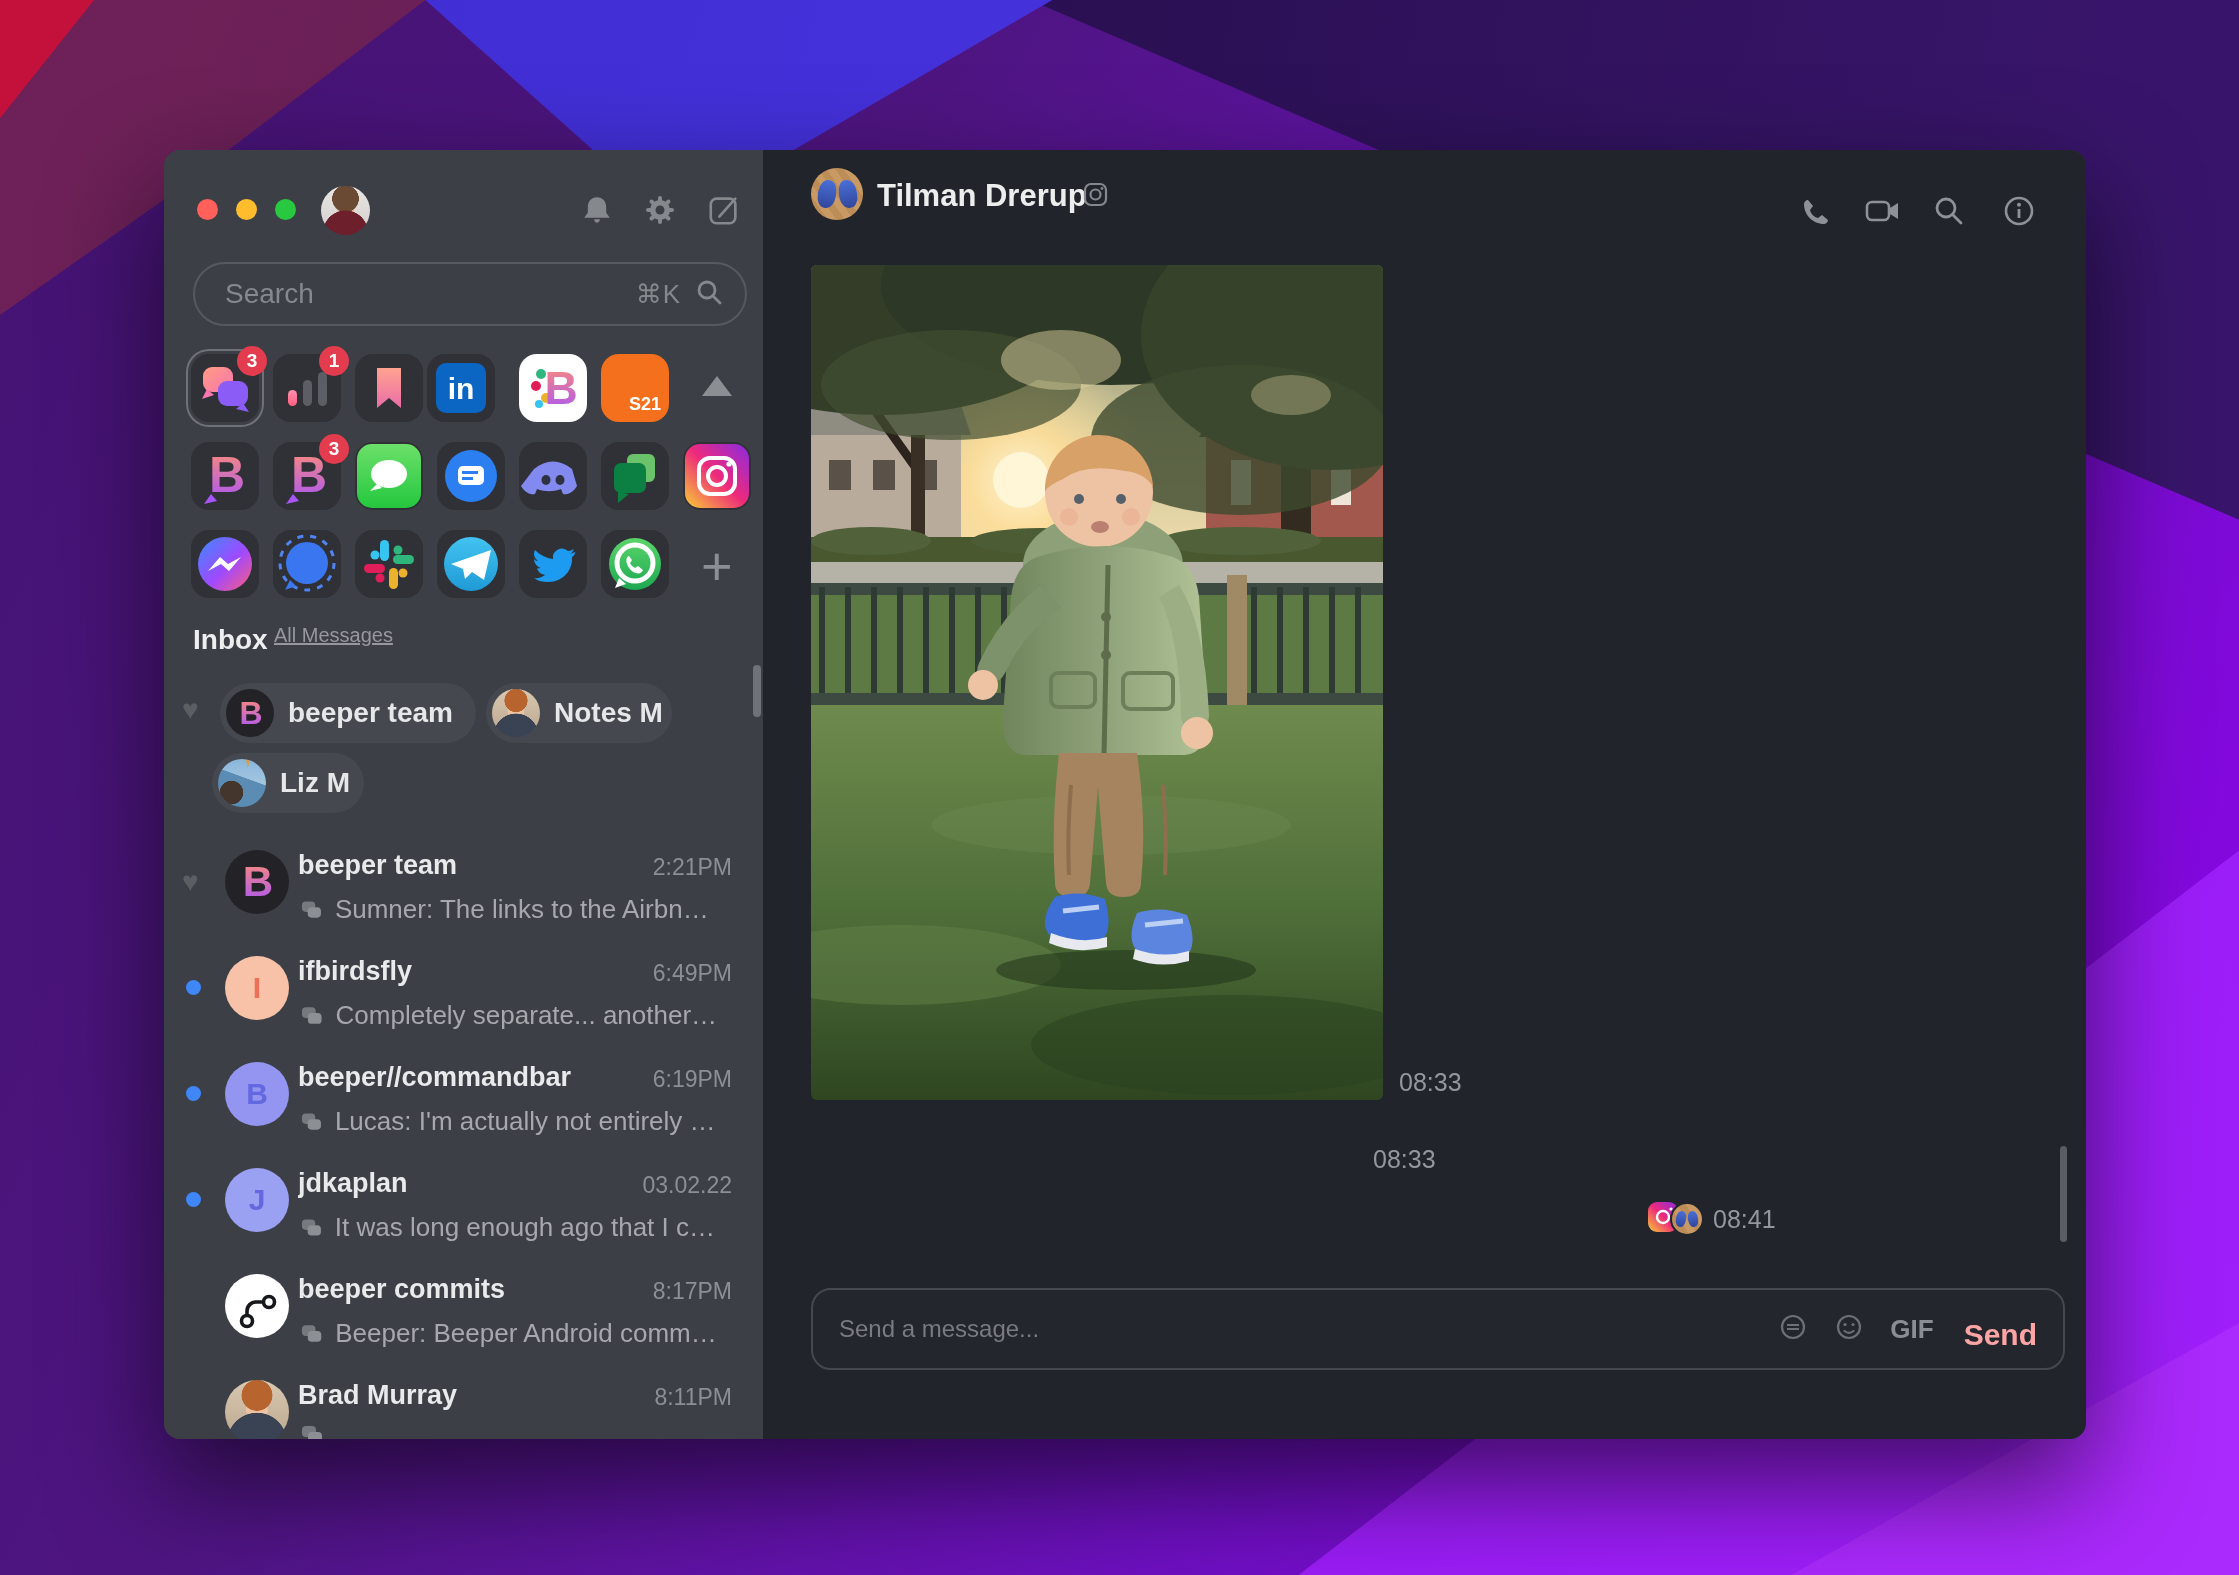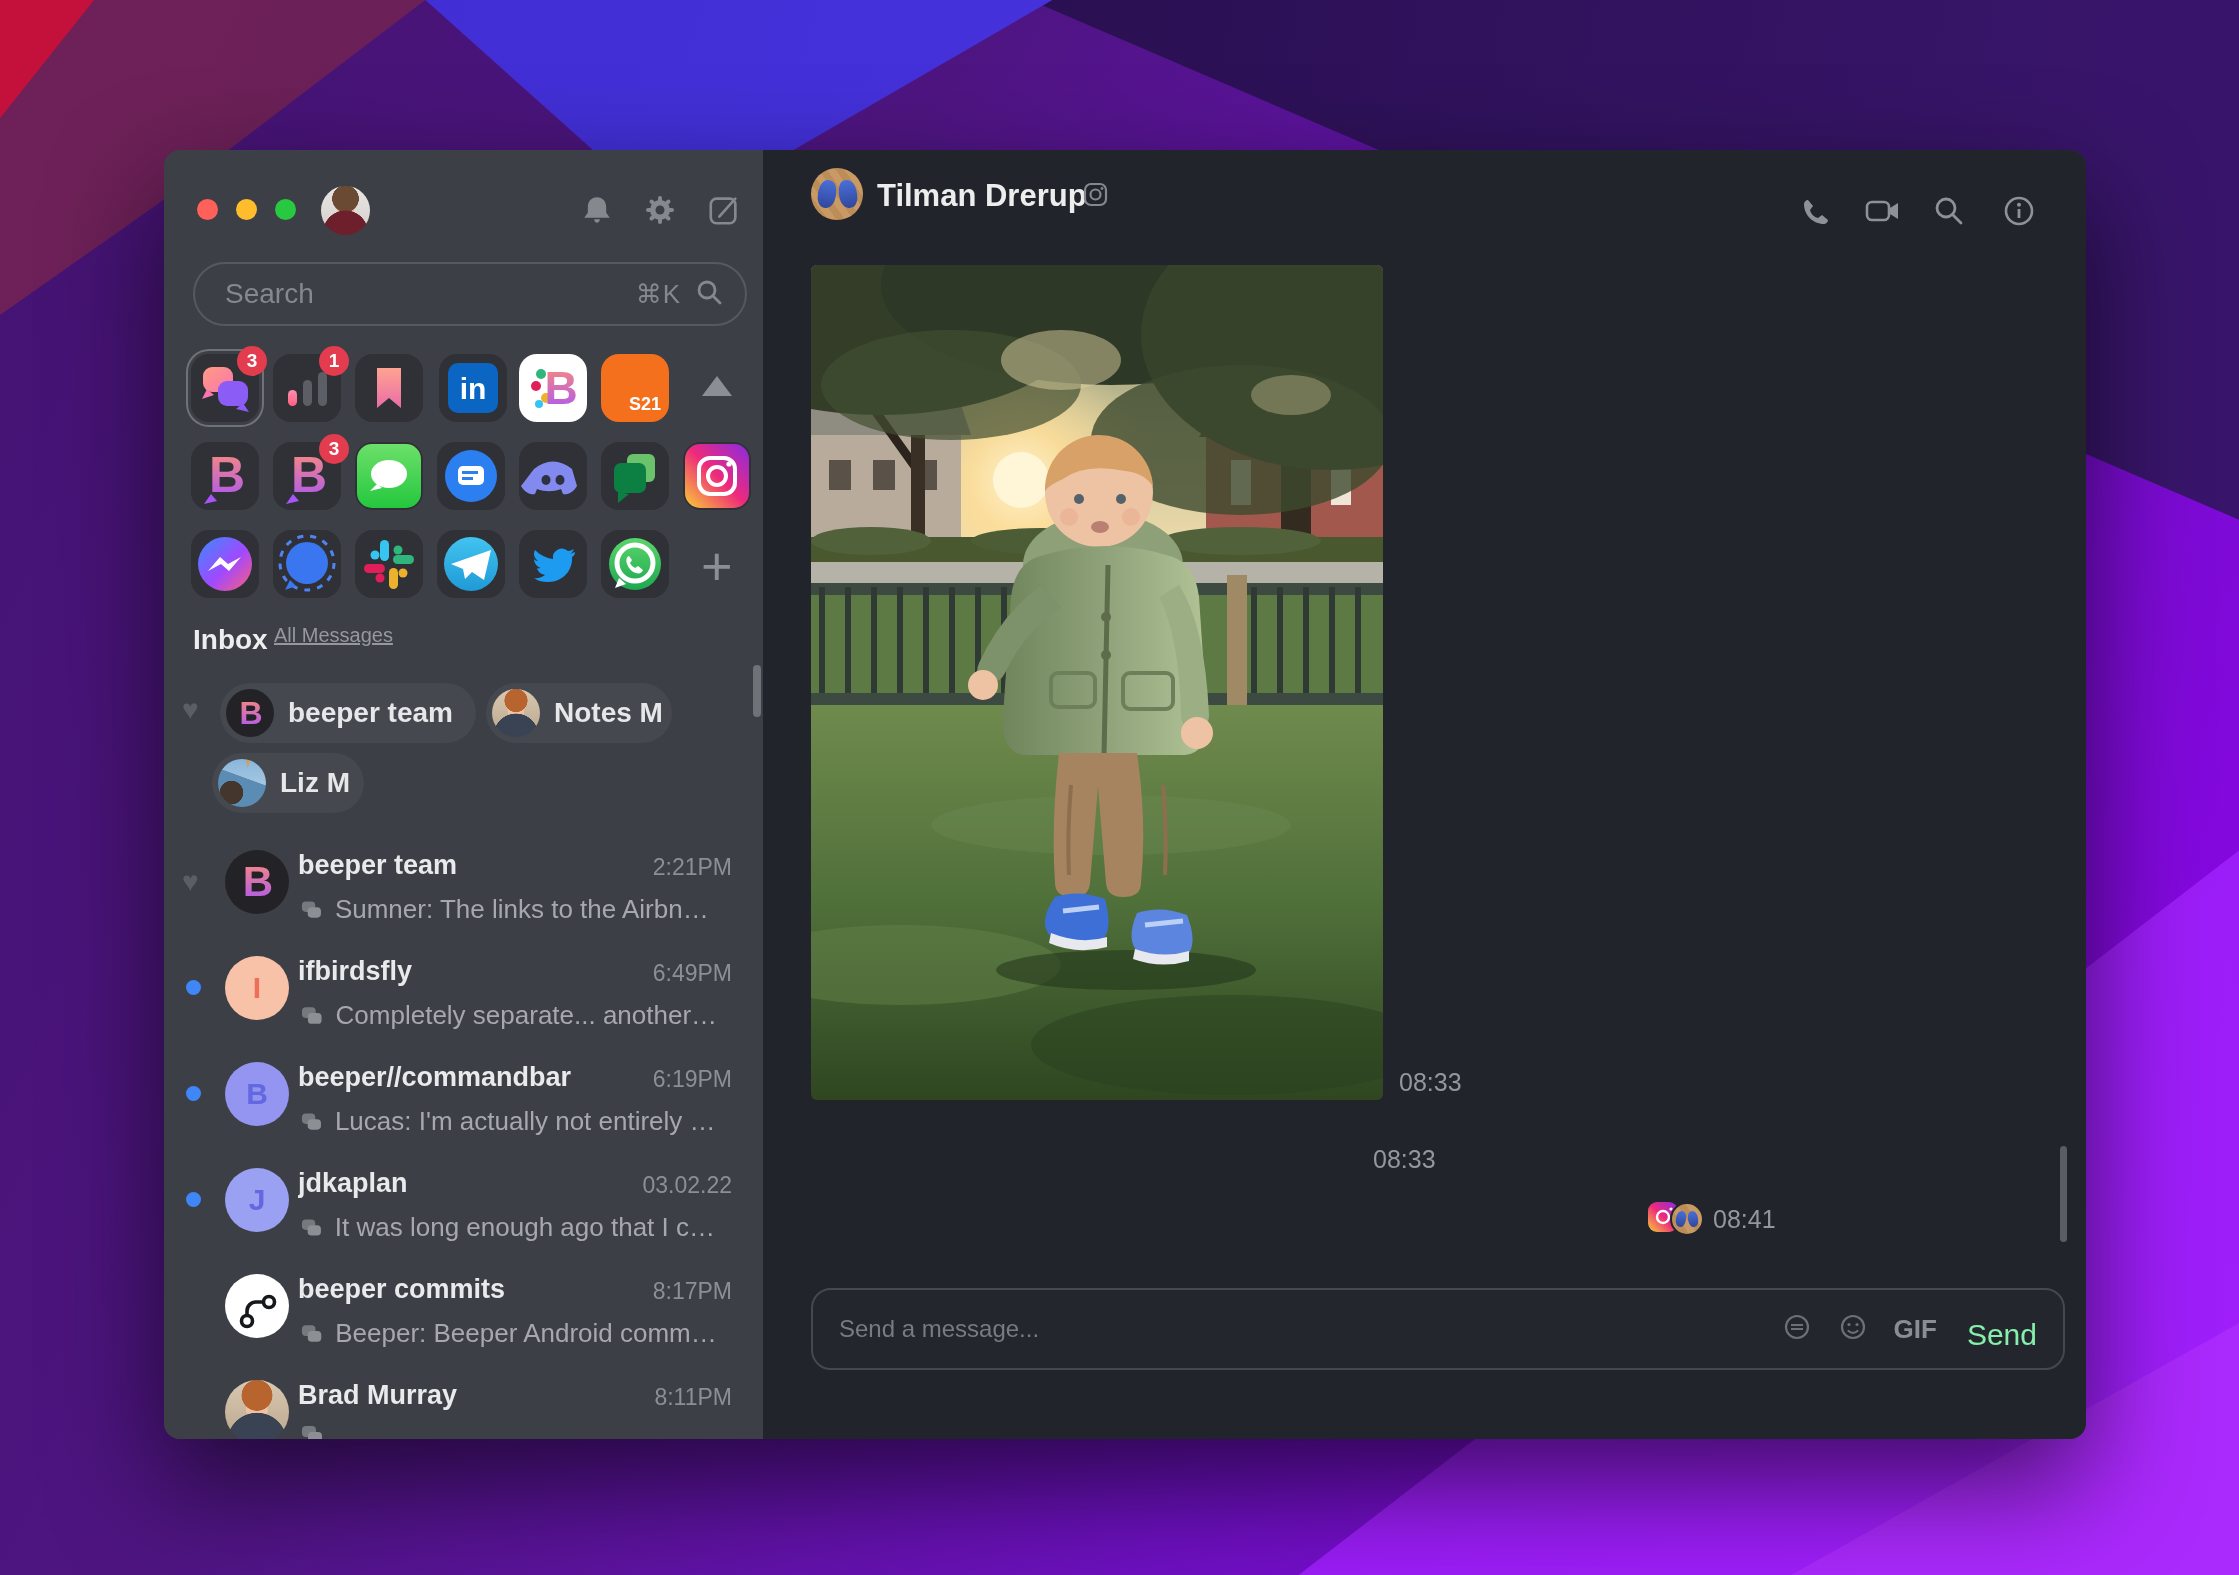--- a/index.html
+++ b/index.html
@@ -97,21 +97,21 @@
               color:#e7e8e9;font-size:28px;padding:0 28px;white-space:nowrap;}
   .msg-bubble.out{background:#7a58f5;color:#fff;}
   .msg-time{position:absolute;font-size:25px;color:#94979c;}
   #composer{position:absolute;left:48px;top:1138px;width:1254px;height:82px;border:2px solid #45484e;
             border-radius:20px;box-sizing:border-box;background:#24262d;display:flex;align-items:center;}
   #composer input{flex:1;background:transparent;border:none;outline:none;font-size:24px;color:#d6d7d9;
                   padding-left:26px;font-family:"Liberation Sans",sans-serif;}
   #composer input::placeholder{color:#787b80;}
   .comp-ico{color:#6d7075;margin-right:26px;flex:none;}
   .gif{color:#8a8d92;font-size:26px;font-weight:600;margin-right:30px;}
-  .send{color:#86efac;font-size:30px;font-weight:400;margin-right:26px;margin-top:11px;}
+  .send{color:#fca5a5;font-size:30px;font-weight:700;margin-right:26px;margin-top:11px;}
   .scrollthumb{position:absolute;border-radius:4px;background:#6f7277;}
 </style>
 </head>
 <body>
 
 <div id="stage">
   <div class="wp wp-base"></div>
   <div class="wp wp-indigo"></div>
   <div class="wp wp-blue"></div>
   <div class="wp wp-plum"></div>
@@ -198,21 +198,21 @@
         <svg width="68" height="68" viewBox="0 0 68 68">
             <defs>
               <linearGradient id="gbk" x1="0" y1="0" x2="0" y2="1">
                 <stop offset="0" stop-color="#ffa390"></stop>
                 <stop offset="1" stop-color="#ea6ca8"></stop>
               </linearGradient>
             </defs>
             <path d="M22 14h24v40l-12-10-12 10z" fill="url(#gbk)"></path>
           </svg>
       </div>
-      <div class="tile" style="left:275px;top:204px">
+      <div class="tile" style="left:263px;top:204px">
         <svg width="68" height="68" viewBox="0 0 68 68">
             <rect x="9" y="9" width="50" height="50" rx="10" fill="#0a66c2"></rect>
             <text x="34" y="45" text-anchor="middle" font-family="Liberation Sans" font-size="30" font-weight="700" fill="#fff">in</text>
           </svg>
       </div>
       <div class="tile" style="left:355px;top:204px;background:#fff">
         <svg width="68" height="68" viewBox="0 0 68 68">
             <defs>
               <linearGradient id="gb1" x1="0" y1="0" x2="0" y2="1">
                 <stop offset="0" stop-color="#ff8d75"></stop>

